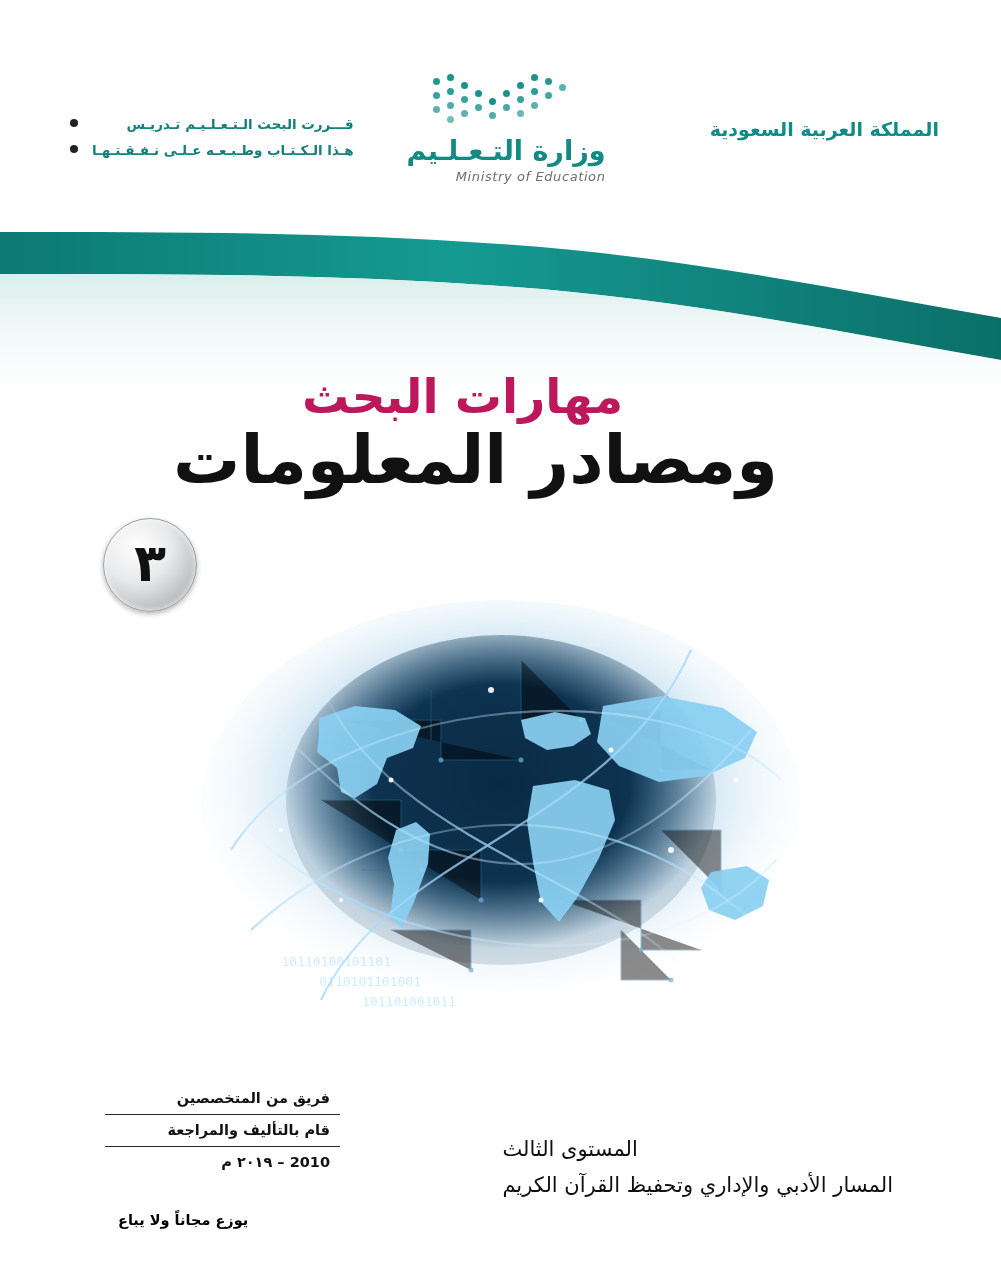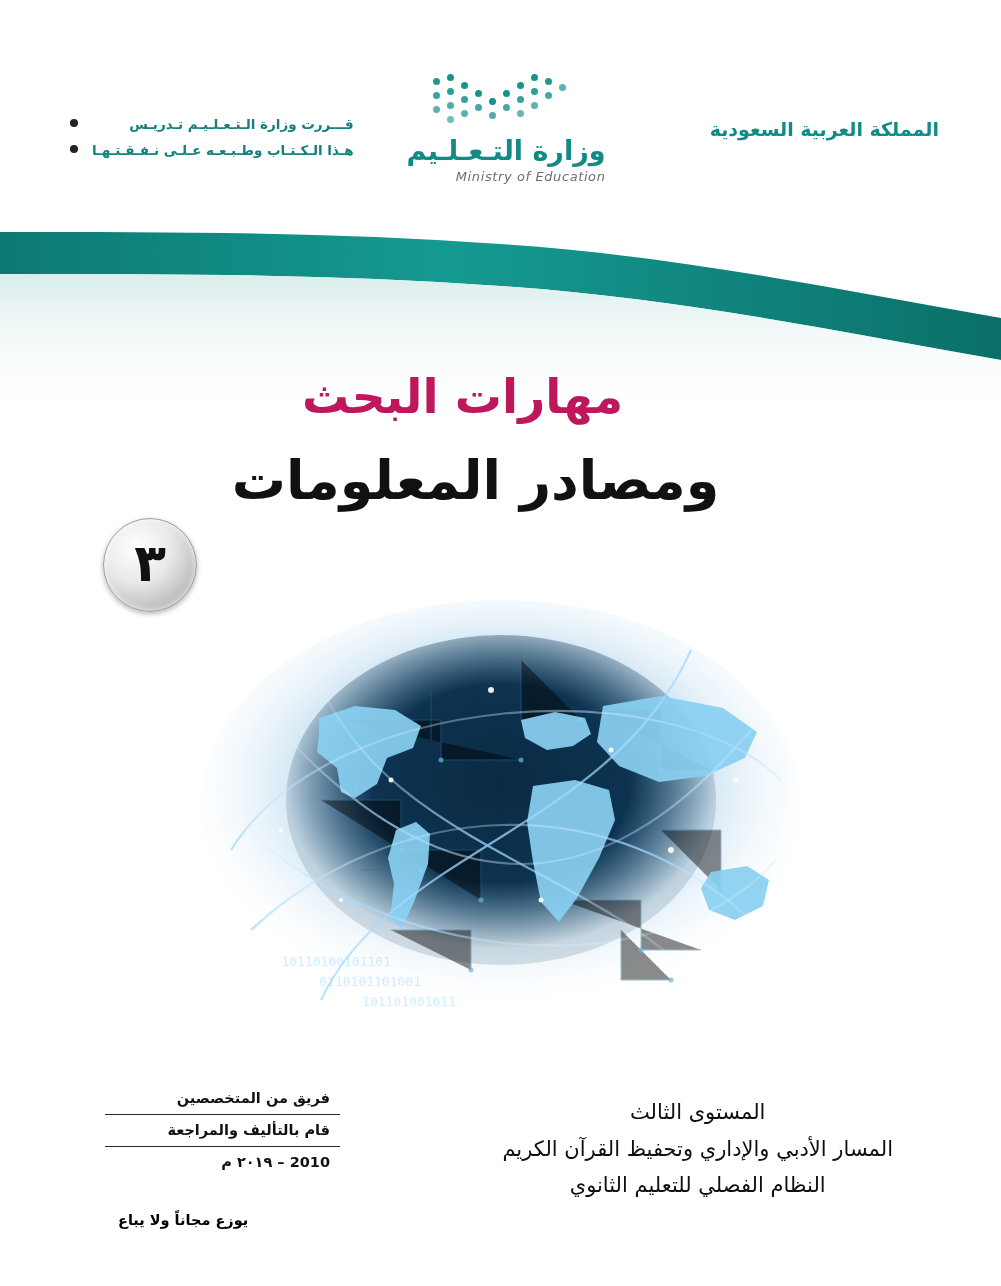--- a/index.html
+++ b/index.html
@@ -126,26 +126,26 @@
   }
   .title-line1 {
     font-size: 47px;
     font-weight: bold;
     color: #be185d;
     letter-spacing: -1px;
     line-height: 1.05;
     padding-right: 76px;
   }
   .title-line2 {
-    font-size: 54px;
+    font-size: 67px;
     font-weight: bold;
     color: #111;
     letter-spacing: -1px;
     line-height: 1.05;
-    margin-top: 32px;
+    margin-top: 4px;
     padding-right: 50px;
   }
 
   
   .level-badge {
     position: absolute;
     top: 518px;
     left: 103px;
     width: 92px;
     height: 92px;
@@ -175,21 +175,21 @@
     width: 620px;
     height: 430px;
     z-index: 4;
   }
 
   
   .bottom-right-text {
     position: absolute;
     bottom: 82px;
     right: 108px;
-    text-align: center;
+    text-align: left;
     color: #0f0f10;
     font-size: 21px;
     line-height: 1.75;
     z-index: 7;
     direction: rtl;
   }
   .bottom-right-text div { white-space: nowrap; }
 
   .authors-box {
     position: absolute;
@@ -250,21 +250,21 @@
     <path d="M0,232 C180,232 330,232 500,244 C680,256 840,290 1001,318 L1001,0 L0,0 Z" fill="#ffffff"></path>
     <path d="M0,232 C180,232 330,232 500,244 C680,256 840,290 1001,318 L1001,360 C840,332 680,298 500,286 C330,274 180,274 0,274 Z" fill="url(#wgrad)"></path>
     <path d="M0,274 C180,274 330,274 500,286 C680,298 840,332 1001,360 L1001,420 L0,420 Z" fill="url(#fade)"></path>
   </svg>
 
   <div class="top-area">
 
     <div class="kingdom">المملكة العربية السعودية</div>
 
     <div class="decision">
-      <span class="line">قـــررت وزارة الـتـعـلـيـم تـدريـس</span>
+      <span class="line">قـــررت البحث الـتـعـلـيـم تـدريـس</span>
       <span class="line">هـذا الـكـتـاب وطـبـعـه عـلـى نـفـقـتـهـا</span>
     </div>
 
     <div class="logo">
       <div class="logo-dots">
 
         <i style="left:2px;  top:6px;  opacity:.95;"></i>
         <i style="left:2px;  top:20px; opacity:.85;"></i>
         <i style="left:2px;  top:34px; opacity:.7;"></i>
         <i style="left:16px; top:2px;"></i>
@@ -393,21 +393,20 @@
       <circle cx="350" cy="300" r="2.5"></circle>
         <circle cx="150" cy="300" r="2"></circle>
       <circle cx="545" cy="180" r="2.5"></circle>
         <circle cx="90" cy="230" r="2"></circle>
     </g>
   </svg>
 
   <div class="bottom-right-text">
     <div>المستوى الثالث</div>
     <div>المسار الأدبي والإداري وتحفيظ القرآن الكريم</div>
-    <div>النظام الفصلي للتعليم الثانوي</div>
   </div>
 
   <div class="authors-box">
     <div class="row">فريق من المتخصصين</div>
     <div class="row">قام بالتأليف والمراجعة</div>
     <div class="years">2010 – ٢٠١٩ م</div>
   </div>
 
   <div class="free-note">يوزع مجاناً ولا يباع</div>
 

